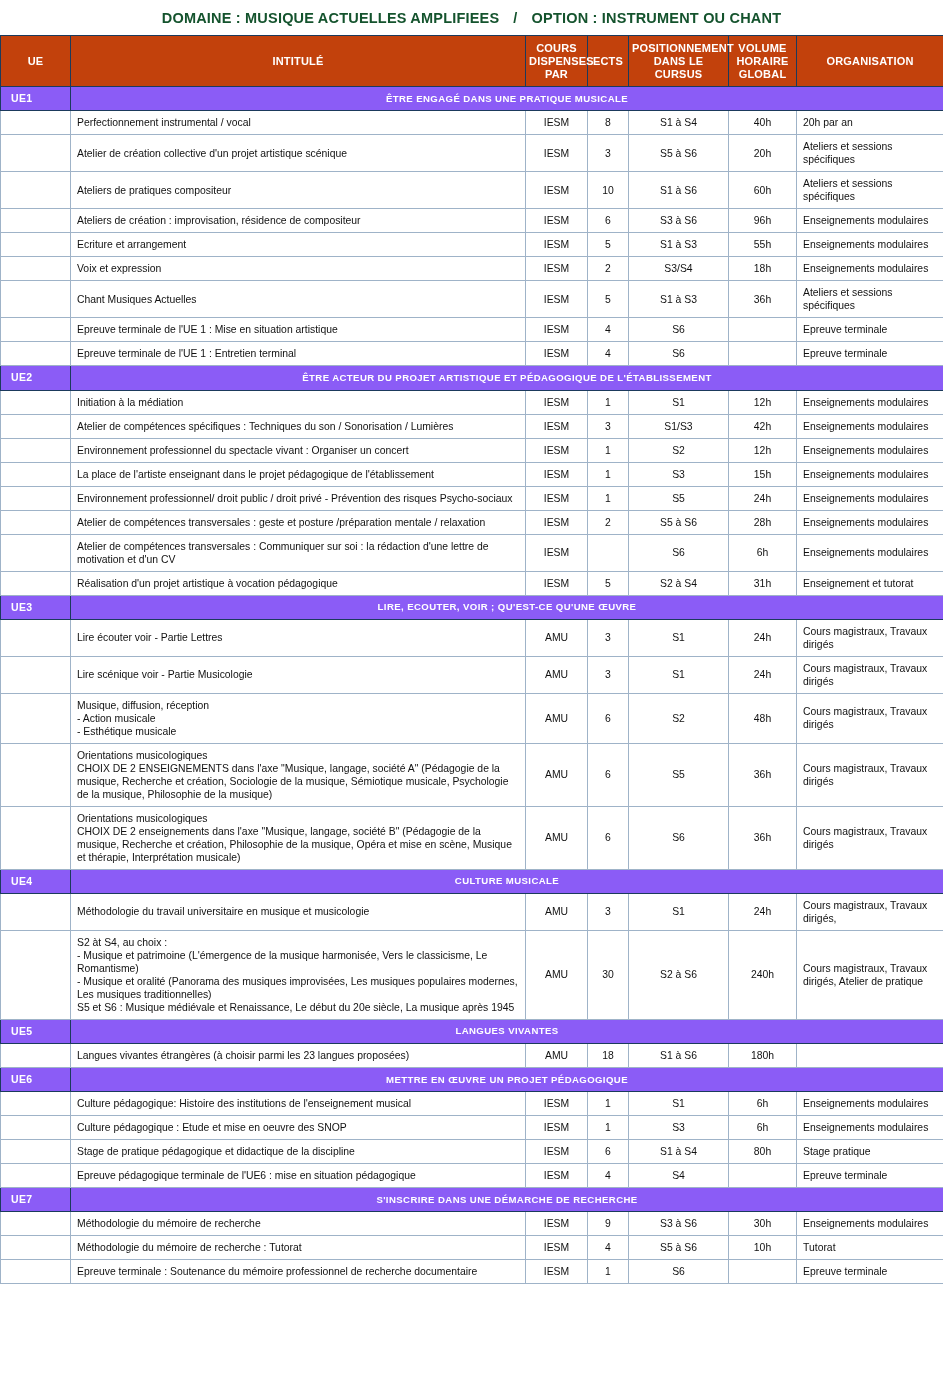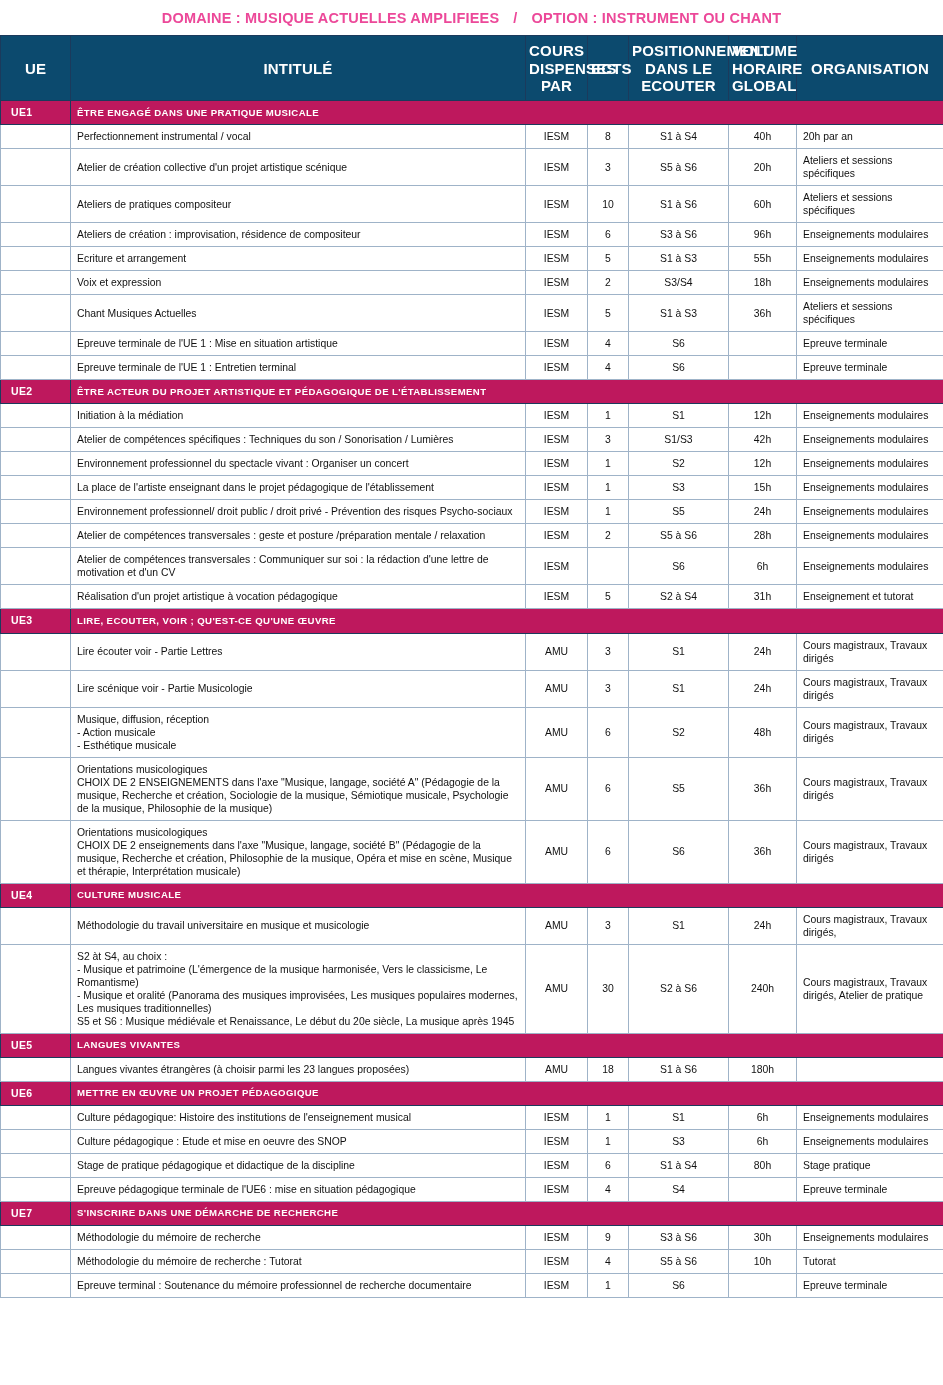--- a/index.html
+++ b/index.html
@@ -13,21 +13,21 @@
     color: #000;
   }
   .page {
     width: 943px;
     padding: 0;
   }
   .doc-title {
     text-align: center;
     font-size: 14.5px;
     font-weight: bold;
-    color: #ec4899;
+    color: #14532d;
     letter-spacing: 0.2px;
     padding: 10px 0 8px 0;
     line-height: 1.2;
   }
   .doc-title .sep {
     padding: 0 14px;
   }
   table {
     border-collapse: collapse;
     width: 943px;
@@ -35,54 +35,55 @@
   }
   col.c-ue      { width: 70px; }
   col.c-lib     { width: 455px; }
   col.c-disp    { width: 62px; }
   col.c-ects    { width: 41px; }
   col.c-pos     { width: 100px; }
   col.c-vol     { width: 68px; }
   col.c-org     { width: 147px; }
 
   thead th {
-    background: #0c4a6e;
+    background: #c2410c;
     color: #ffffff;
-    font-size: 15px;
+    font-size: 11px;
     font-weight: bold;
     text-align: center;
     vertical-align: middle;
     padding: 6px 3px;
     border: 1px solid #1b3a5c;
     line-height: 1.15;
     letter-spacing: 0.2px;
   }
   tbody td {
     border: 1px solid #9fb3c8;
     font-size: 10.4px;
     padding: 5px 6px;
     vertical-align: middle;
     line-height: 1.25;
     color: #111;
   }
   
   tr.ue-row td {
-    background: #be185d;
+    background: #8b5cf6;
     color: #ffffff;
     font-weight: bold;
     border: 1px solid #1b3a5c;
   }
   tr.ue-row td.ue-code {
     font-size: 10.5px;
     text-align: left;
     padding-left: 10px;
     letter-spacing: 0.3px;
   }
   tr.ue-row td.ue-name {
     font-size: 9.6px;
+    text-align: center;
     letter-spacing: 0.4px;
   }
   td.col-ue { background: #ffffff; border-right: 1px solid #9fb3c8; }
   td.c-center { text-align: center; }
   td.c-left { text-align: left; }
   .blank { }
 </style>
 </head>
 <body>
 
@@ -107,21 +108,21 @@
         <th>UE</th>
         <th>INTITULÉ</th>
         <th>
           <div>COURS</div>
           <div>DISPENSES</div>
           <div>PAR</div>
         </th>
         <th>ECTS</th>
         <th>
           <div>POSITIONNEMENT</div>
-          <div>DANS LE ECOUTER</div>
+          <div>DANS LE CURSUS</div>
         </th>
         <th>
           <div>VOLUME</div>
           <div>HORAIRE</div>
           <div>GLOBAL</div>
         </th>
         <th>ORGANISATION</th>
       </tr>
     </thead>
     <tbody id="table-body">
@@ -427,21 +428,21 @@
           <td class="col-ue blank"></td>
           <td class="c-left">Méthodologie du mémoire de recherche : Tutorat</td>
           <td class="c-center">IESM</td>
           <td class="c-center">4</td>
           <td class="c-center">S5 à S6</td>
           <td class="c-center">10h</td>
           <td class="c-left">Tutorat</td>
         </tr>
         <tr>
           <td class="col-ue blank"></td>
-          <td class="c-left">Epreuve terminal : Soutenance du mémoire professionnel de recherche documentaire</td>
+          <td class="c-left">Epreuve terminale : Soutenance du mémoire professionnel de recherche documentaire</td>
           <td class="c-center">IESM</td>
           <td class="c-center">1</td>
           <td class="c-center">S6</td>
           <td class="c-center"></td>
           <td class="c-left">Epreuve terminale</td>
         </tr>
       </tbody>
   </table>
 
 </div>

